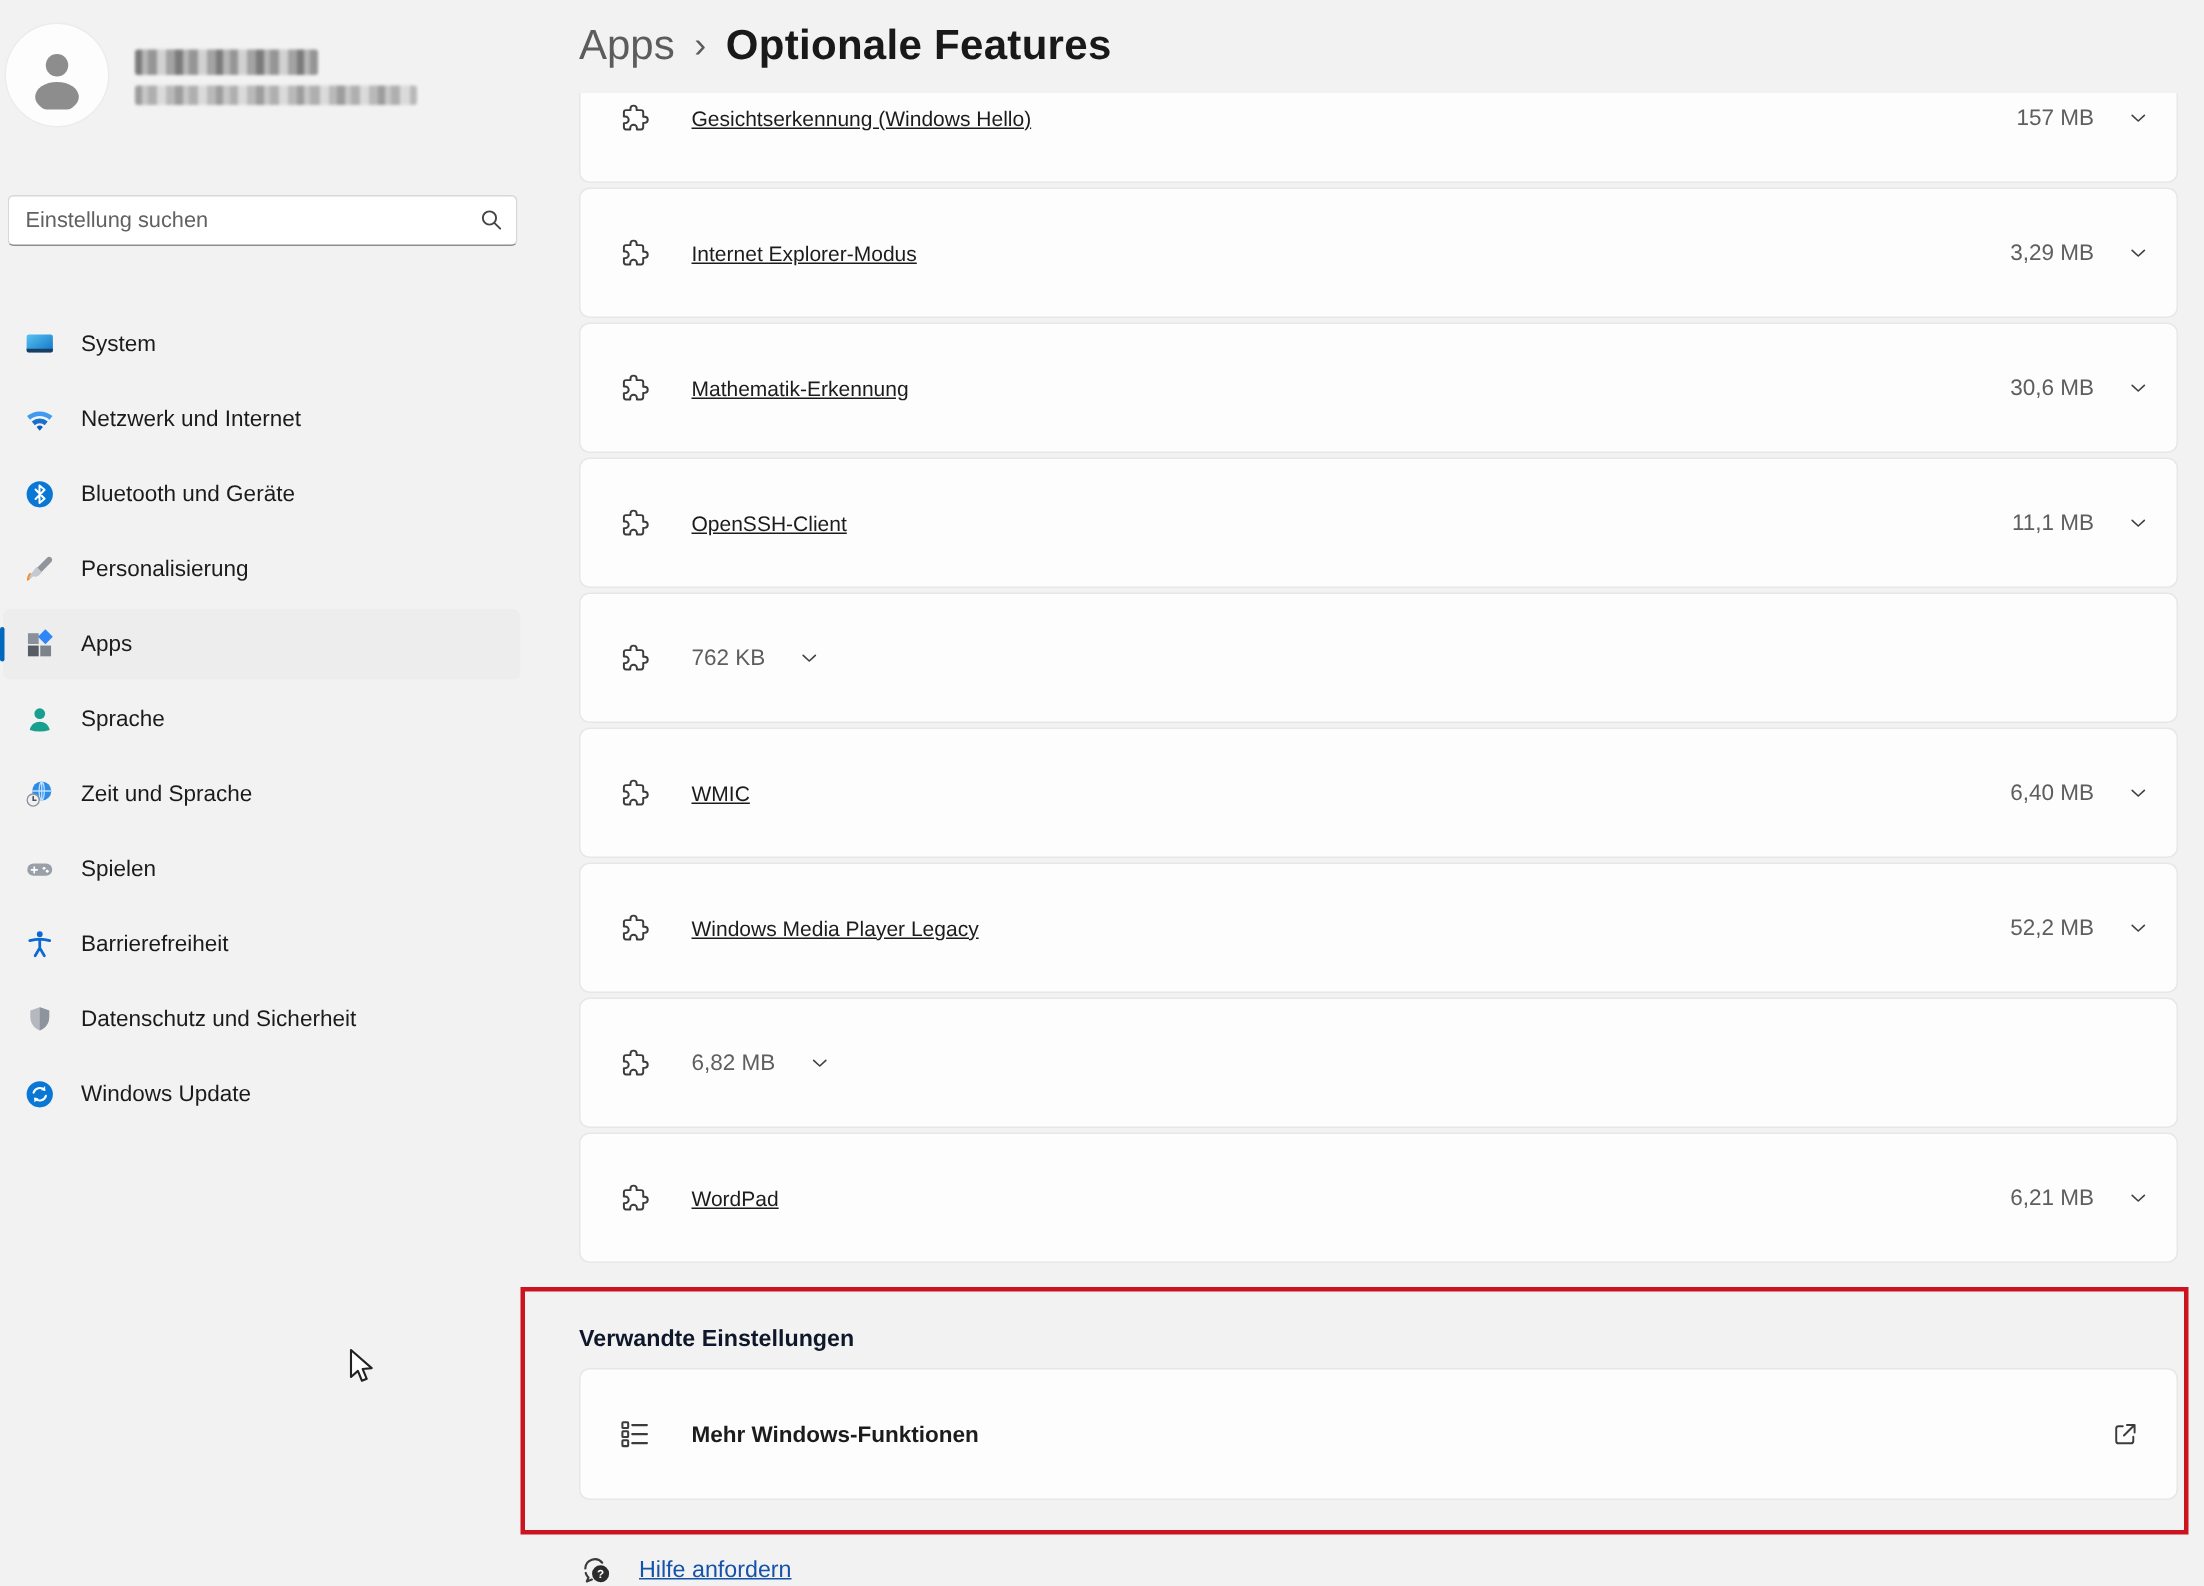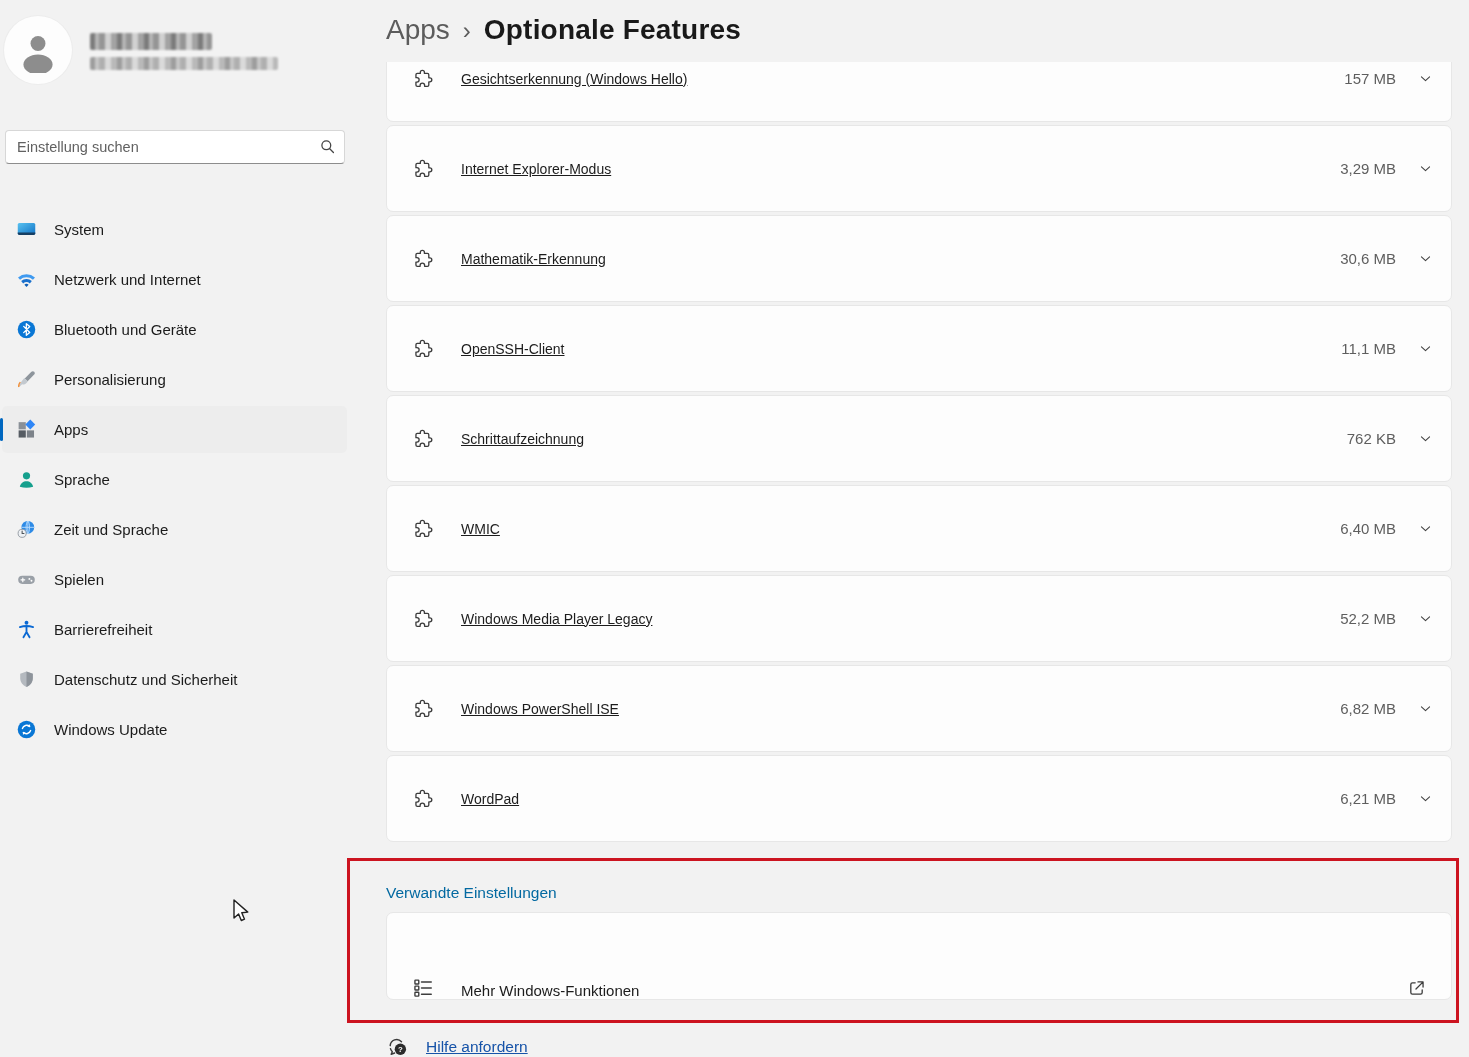--- a/index.html
+++ b/index.html
@@ -47,24 +47,24 @@
   .feature-row{height:87px;margin-bottom:3px;display:flex;align-items:center;
     padding:0 18px 0 25px;}
   .feature-row:first-child{margin-top:-27px;}
   .ficon{width:21px;height:21px;margin-right:28px;display:flex;flex:none;}
   .fname{flex:1;font-size:14px;color:#1c1c1c;text-decoration:underline;}
   .fsize{font-size:15px;color:#5e5e5e;margin-right:22px;text-align:right;}
   .fchev{width:15px;height:15px;display:flex;flex:none;}
 
   .red-box{position:absolute;left:347px;top:858px;width:1112px;height:165px;
     border:3px solid #cc1420;box-sizing:border-box;}
-  .related-heading{position:absolute;left:36px;top:23px;font-size:15.5px;font-weight:400;
-    color:#0369a1;margin:0;}
+  .related-heading{position:absolute;left:36px;top:23px;font-size:15.5px;font-weight:700;
+    color:#0f172a;margin:0;}
   .related-row{position:absolute;left:36px;top:51px;width:1066px;height:88px;
-    display:flex;align-items:flex-end;padding:0 24px 0 25px;}
+    display:flex;align-items:center;padding:0 24px 0 25px;font-weight:bold;}
   .ricon{width:22px;height:22px;margin-right:27px;display:flex;flex:none;}
   .rlabel{flex:1;font-size:15px;color:#1c1c1c;}
   .rext{width:21px;height:21px;display:flex;flex:none;}
 
   .help{position:absolute;left:387px;top:1036px;display:flex;align-items:center;gap:17px;}
   .help a{font-size:15.5px;color:#1653a8;text-decoration:underline;cursor:pointer;text-align:center;}
 
   .cursor{position:absolute;left:230px;top:898px;pointer-events:none;}
 </style>
 </head>
@@ -279,21 +279,20 @@
         <path d="M5.5 9.5L12 15.5l6.5-6"></path>
       </svg>
     </span>
   </div>
           <div class="card feature-row">
     <span class="ficon">
       <svg viewBox="0 0 24 24" width="21" height="21" fill="none" stroke="#3c3c3c" stroke-width="1.5" stroke-linejoin="round">
         <path d="M20.3 11.2h-1.1V7.8c0-.9-.7-1.6-1.6-1.6h-3.4V5.1a2.35 2.35 0 1 0-4.7 0v1.1H6.1c-.9 0-1.6.7-1.6 1.6v3.2h1.1a2.55 2.55 0 1 1 0 5.1H4.5v3.2c0 .9.7 1.6 1.6 1.6h3.2v-1.1a2.55 2.55 0 1 1 5.1 0v1.1h3.2c.9 0 1.6-.7 1.6-1.6v-3.4h1.1a2.35 2.35 0 1 0 0-4.7z"></path>
       </svg>
     </span>
-    <span class="fname">Schrittaufzeichnung</span>
     <span class="fsize">762 KB</span>
     <span class="fchev">
       <svg viewBox="0 0 24 24" width="15" height="15" fill="none" stroke="#404040" stroke-width="1.7" stroke-linecap="round" stroke-linejoin="round">
         <path d="M5.5 9.5L12 15.5l6.5-6"></path>
       </svg>
     </span>
   </div>
           <div class="card feature-row">
     <span class="ficon">
       <svg viewBox="0 0 24 24" width="21" height="21" fill="none" stroke="#3c3c3c" stroke-width="1.5" stroke-linejoin="round">
@@ -321,21 +320,20 @@
         <path d="M5.5 9.5L12 15.5l6.5-6"></path>
       </svg>
     </span>
   </div>
           <div class="card feature-row">
     <span class="ficon">
       <svg viewBox="0 0 24 24" width="21" height="21" fill="none" stroke="#3c3c3c" stroke-width="1.5" stroke-linejoin="round">
         <path d="M20.3 11.2h-1.1V7.8c0-.9-.7-1.6-1.6-1.6h-3.4V5.1a2.35 2.35 0 1 0-4.7 0v1.1H6.1c-.9 0-1.6.7-1.6 1.6v3.2h1.1a2.55 2.55 0 1 1 0 5.1H4.5v3.2c0 .9.7 1.6 1.6 1.6h3.2v-1.1a2.55 2.55 0 1 1 5.1 0v1.1h3.2c.9 0 1.6-.7 1.6-1.6v-3.4h1.1a2.35 2.35 0 1 0 0-4.7z"></path>
       </svg>
     </span>
-    <span class="fname">Windows PowerShell ISE</span>
     <span class="fsize">6,82 MB</span>
     <span class="fchev">
       <svg viewBox="0 0 24 24" width="15" height="15" fill="none" stroke="#404040" stroke-width="1.7" stroke-linecap="round" stroke-linejoin="round">
         <path d="M5.5 9.5L12 15.5l6.5-6"></path>
       </svg>
     </span>
   </div>
           <div class="card feature-row">
     <span class="ficon">
       <svg viewBox="0 0 24 24" width="21" height="21" fill="none" stroke="#3c3c3c" stroke-width="1.5" stroke-linejoin="round">

